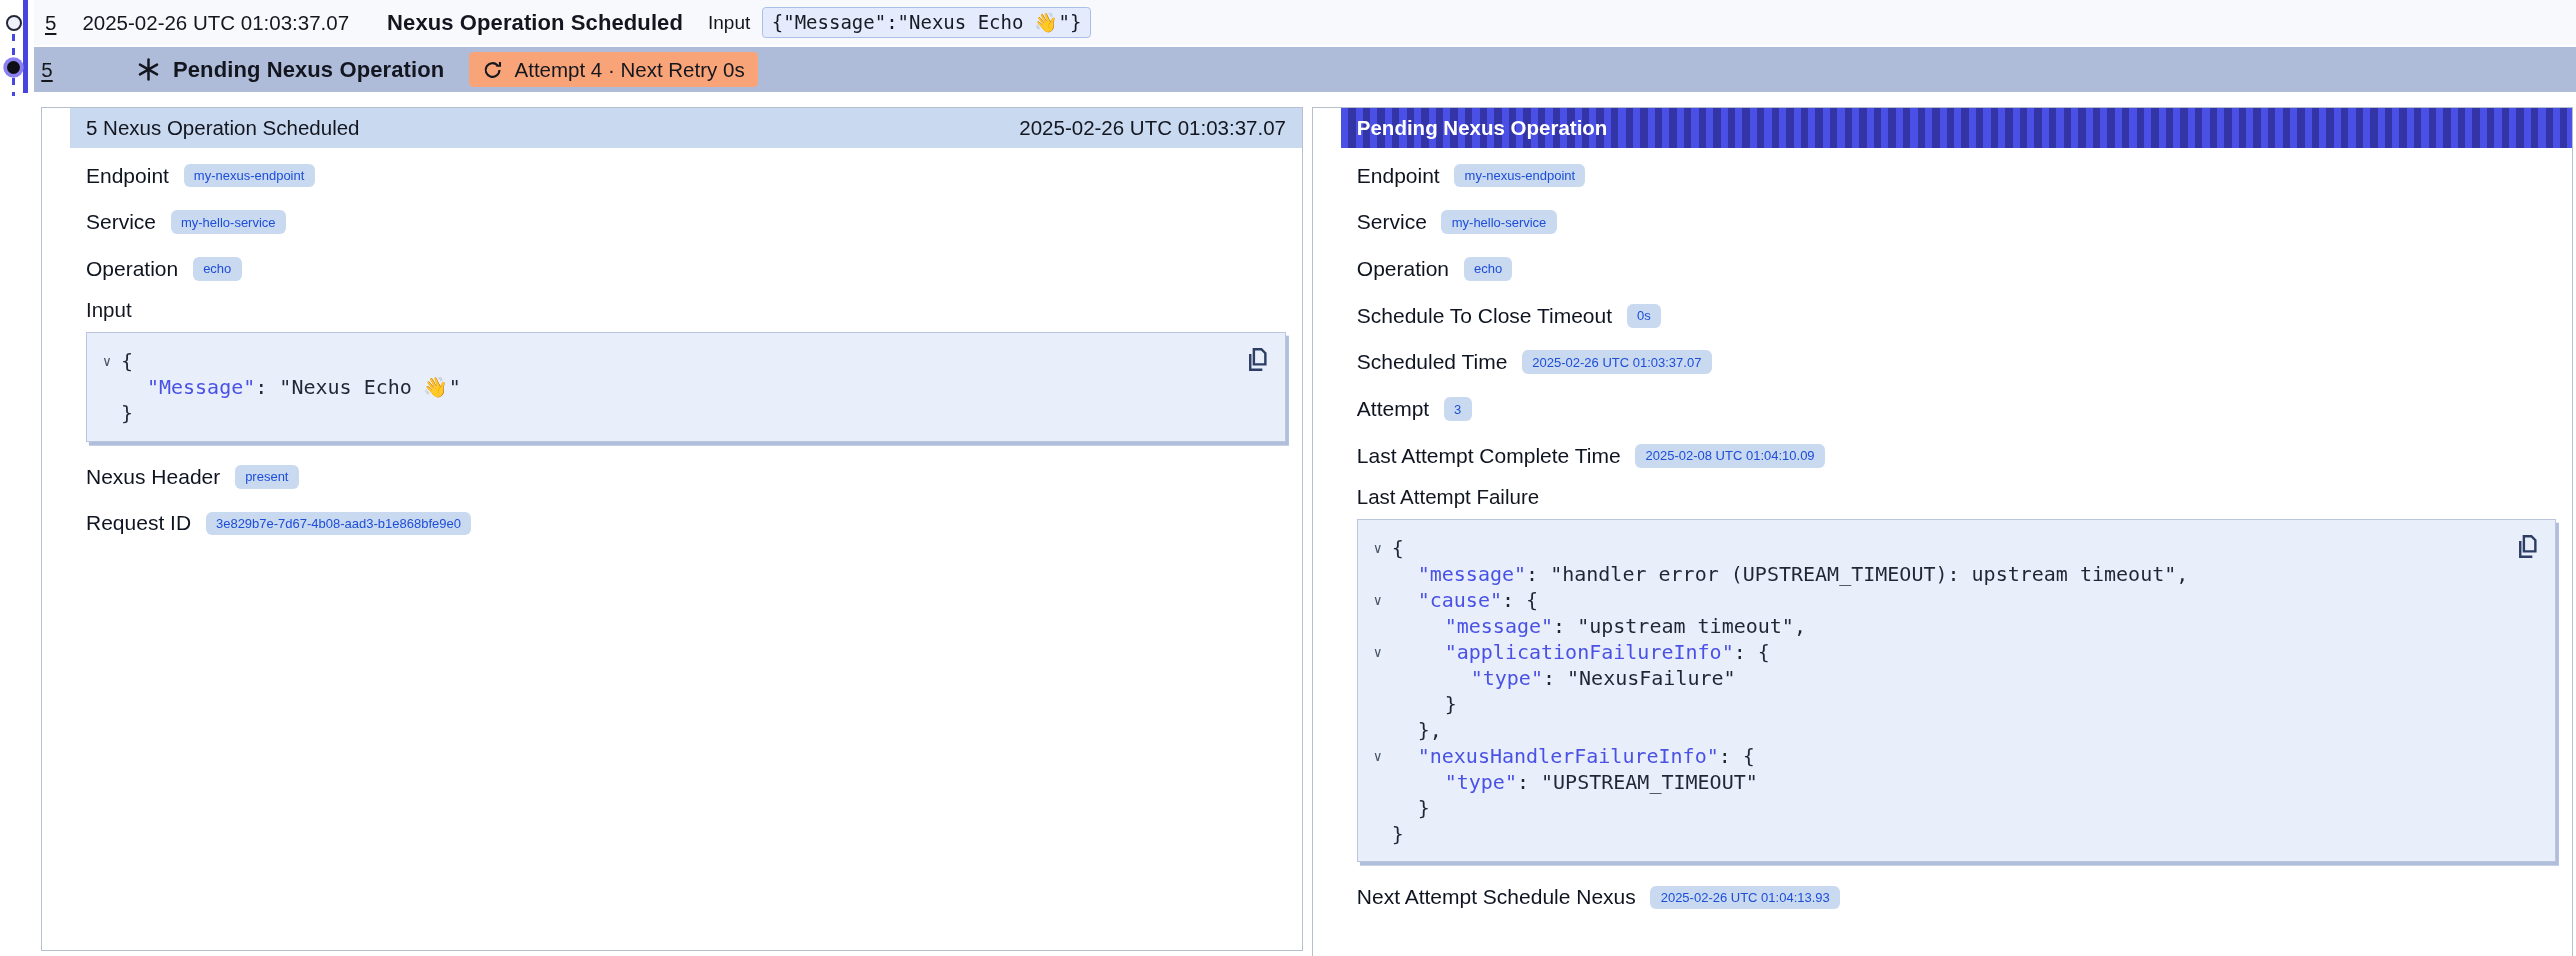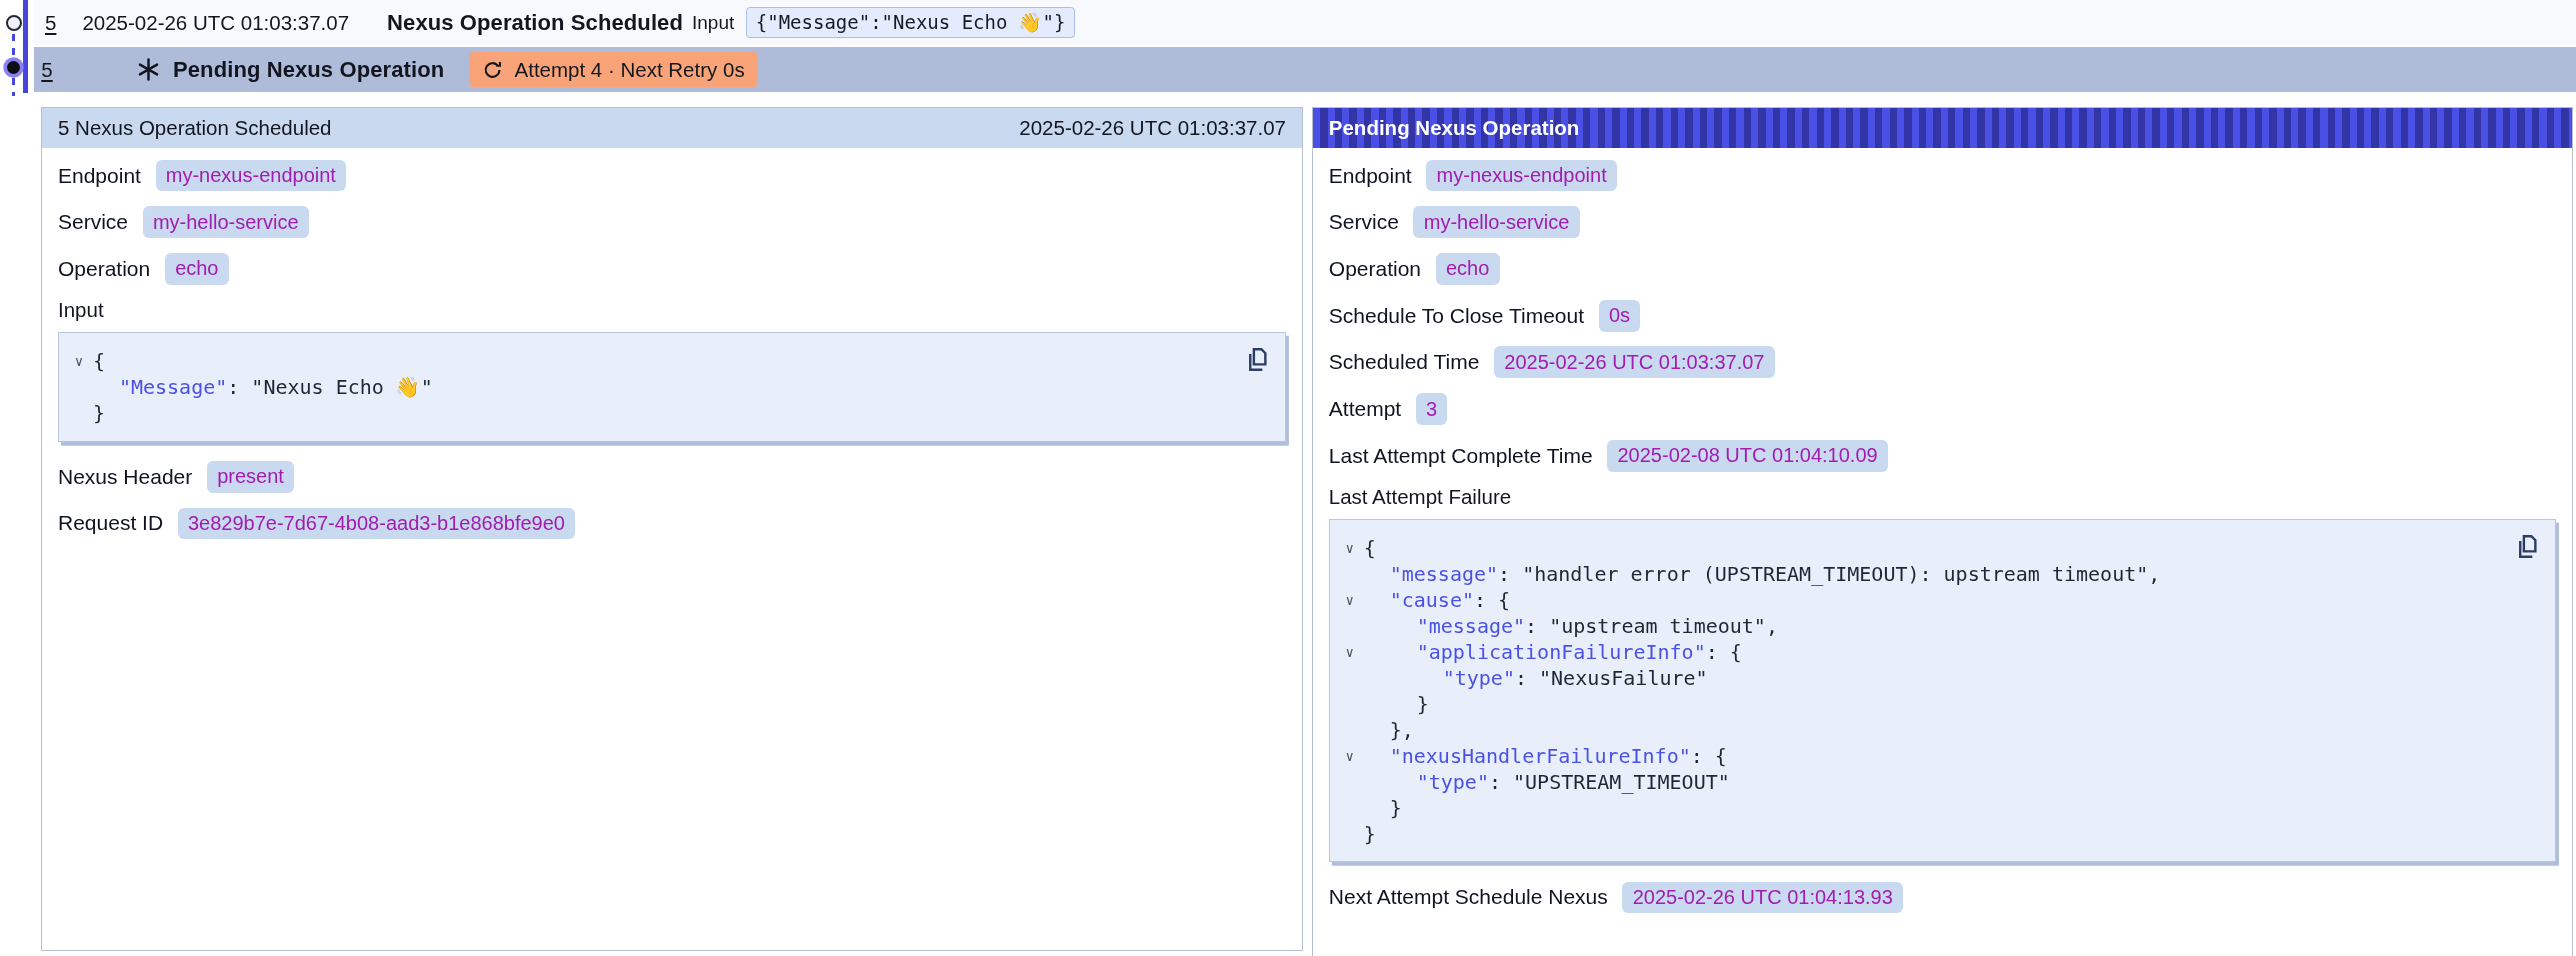--- a/index.html
+++ b/index.html
@@ -21,44 +21,44 @@
   
   .rows { margin-left:34px; }
   .event-row { display:flex; align-items:center; height:45px; }
   .row-1 { background:#f8f9fc; margin-bottom:2.2px; padding-left:11px; }
   .row-2 { background:#aebcd9; padding-left:7.3px; }
   .evt-id { font-size:20.5px; color:#14171e; text-decoration:underline; text-underline-offset:2.9px; }
   .row-1 .evt-id { margin-right:26px; }
   .row-2 .evt-id { flex:0 0 95px; }
   .evt-time { font-size:20.5px; margin-right:38px; }
   .evt-title { font-size:22px; font-weight:600; letter-spacing:0.1px; }
-  .row-1 .evt-title { margin-right:9px; }
+  .row-1 .evt-title { margin-right:25px; }
   .input-label { font-size:19px; margin-right:11.7px; }
   .input-chip { font-family:"DejaVu Sans Mono", monospace; font-size:19px; color:#171b24;
     background:#e4ebfc; border:1.5px solid #aabfe8; border-radius:3.7px; padding:2.9px 8.8px; }
   .pending-icon { width:25px; height:25px; margin-right:11.7px; flex:0 0 auto; }
   .retry-badge { display:inline-flex; align-items:center; gap:10.3px; height:35px; margin-left:25px;
     background:#f9a478; border-radius:4.4px; padding:0 13px; font-size:20.5px; color:#14171e; }
   .retry-icon { width:22px; height:22px; }
 
   
   .panels { display:flex; gap:8.8px; margin:14.6px 0 0 41px; align-items:flex-start; }
-  .panel { background:#ffffff; border:1.5px solid #b6bfce; }
+  .panel { background:#ffffff; border:1.5px solid #b6bfce;padding-left:28px; }
   .panel.left  { width:1262px; height:844px; }
   .panel.right { width:1261px; height:851px; }
   .panel-header { height:40px; display:flex; align-items:center; justify-content:space-between;
     padding:0 16px; font-size:20.5px; }
   .panel.left .panel-header { background:#c9d9f0; font-weight:500; }
   .panel.right .panel-header { color:#ffffff; font-weight:600;
     background:repeating-linear-gradient(90deg,#4a4fe6 0 7.3px,#3334a5 7.3px 14.6px); }
   .panel-body { padding:10.3px 16px 0 16px; }
 
   .field-row { display:flex; align-items:center; gap:14.6px; min-height:35px; margin-bottom:11.7px; }
   .field-label { font-size:21px; color:#0f1421; white-space:nowrap; }
-  .field-value { font-size:20px; color:#a21caf; }
+  .field-value { font-size:13px; color:#1d4ed8; }
   .field-value.badge { background:#c9d9f0; border-radius:5.9px; padding:4.4px 10.3px; }
   .field-value.link { text-decoration:underline; text-underline-offset:3.7px; padding:4.4px 0; }
   .section-label { font-size:20.5px; margin:4.4px 0 10.3px 0; }
 
   .code-block { position:relative; background:#e9eefb; border:0.7px solid #b9c6de;
     box-shadow:2.9px 3.7px 0 #b0bedb; margin:2.9px 0 17.6px 0; padding:14.6px 51px 14.6px 5.9px;
     font-family:"DejaVu Sans Mono", monospace; font-size:20px; line-height:26px; color:#1f2735; }
   .code-line { display:flex; }
   .gutter { flex:0 0 28px; text-align:center; font-size:14px; color:#4a5568; line-height:26px; }
   .tok-key { color:#4952e4; }

